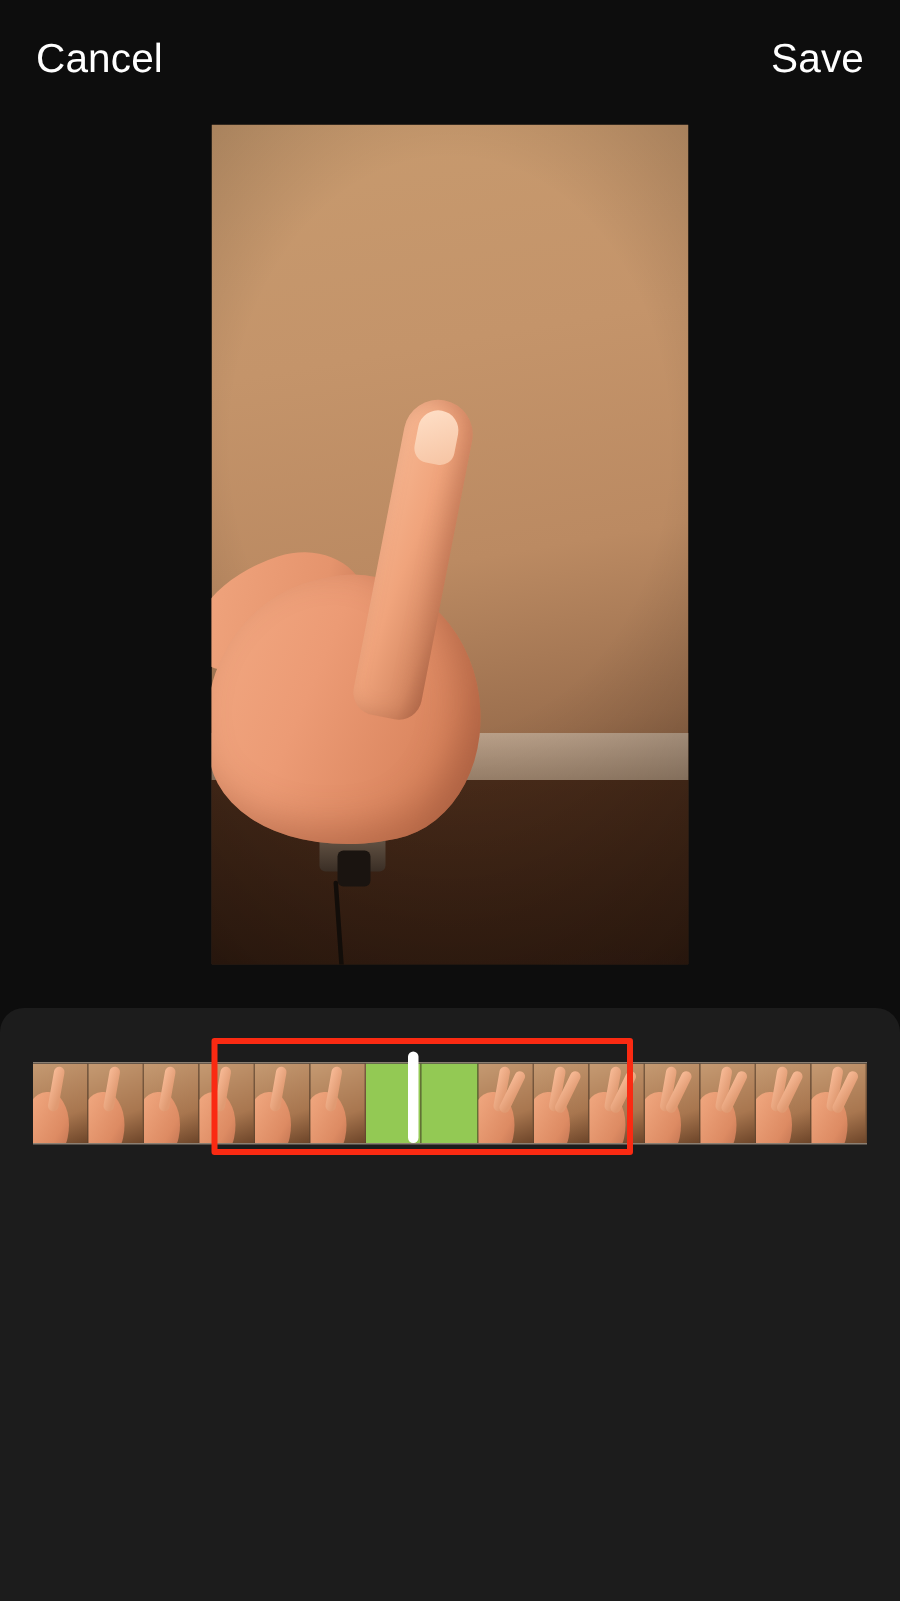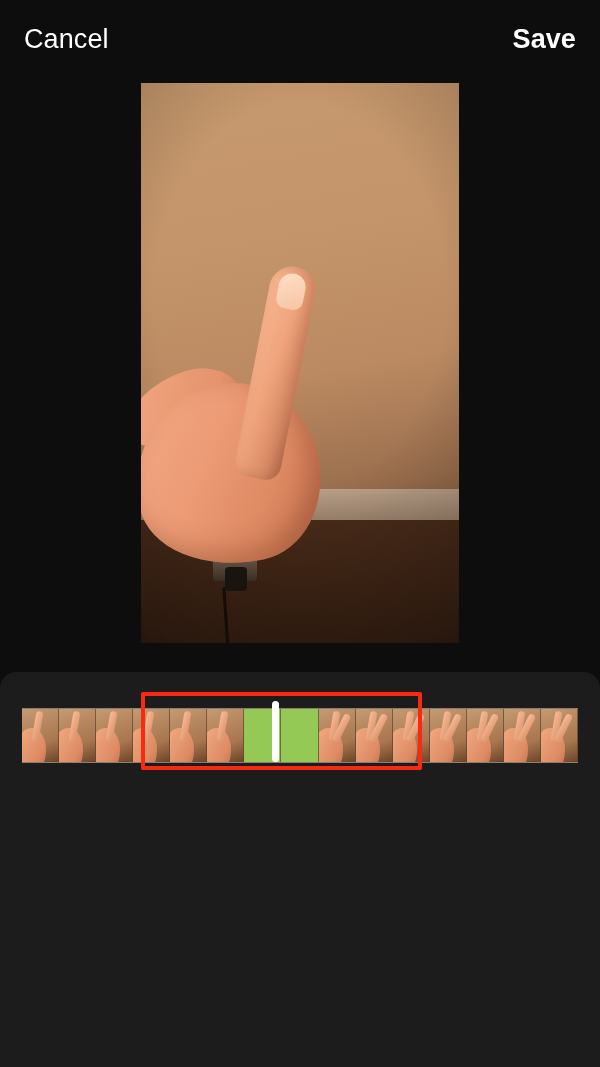--- a/index.html
+++ b/index.html
@@ -23,21 +23,21 @@
     padding: 0 24px;
   }
   .hdr-btn {
     color: #ffffff;
     font-size: 27px;
     letter-spacing: 0.1px;
     background: none; border: none;
     font-family: "Liberation Sans", sans-serif;
     cursor: pointer;
   }
-  .hdr-btn.save { font-weight: 700; }
+  .hdr-btn.save { font-weight: 400; }
 
   
   .preview-wrap {
     position: absolute;
     left: 141px; top: 83px;
     width: 318px; height: 560px;
     overflow: hidden;
     background: #000;
   }
   .video {

